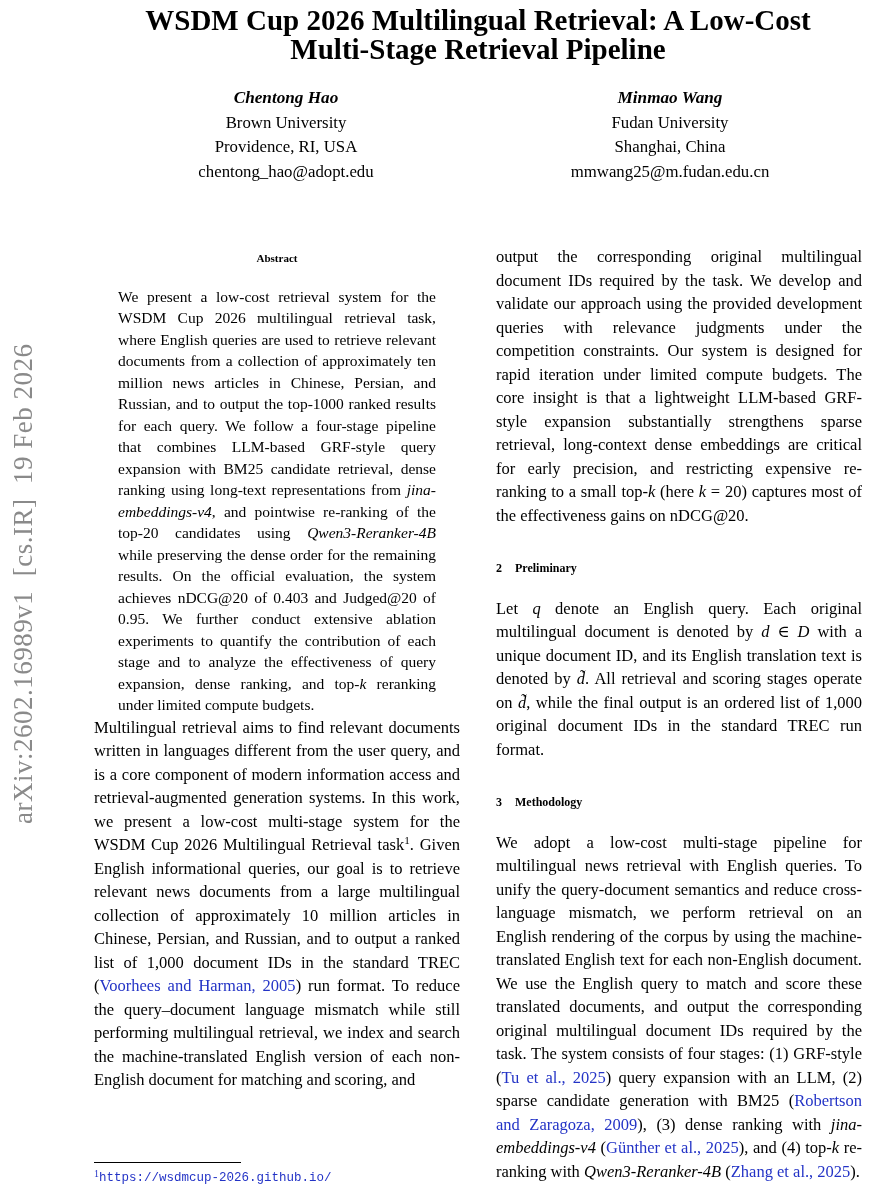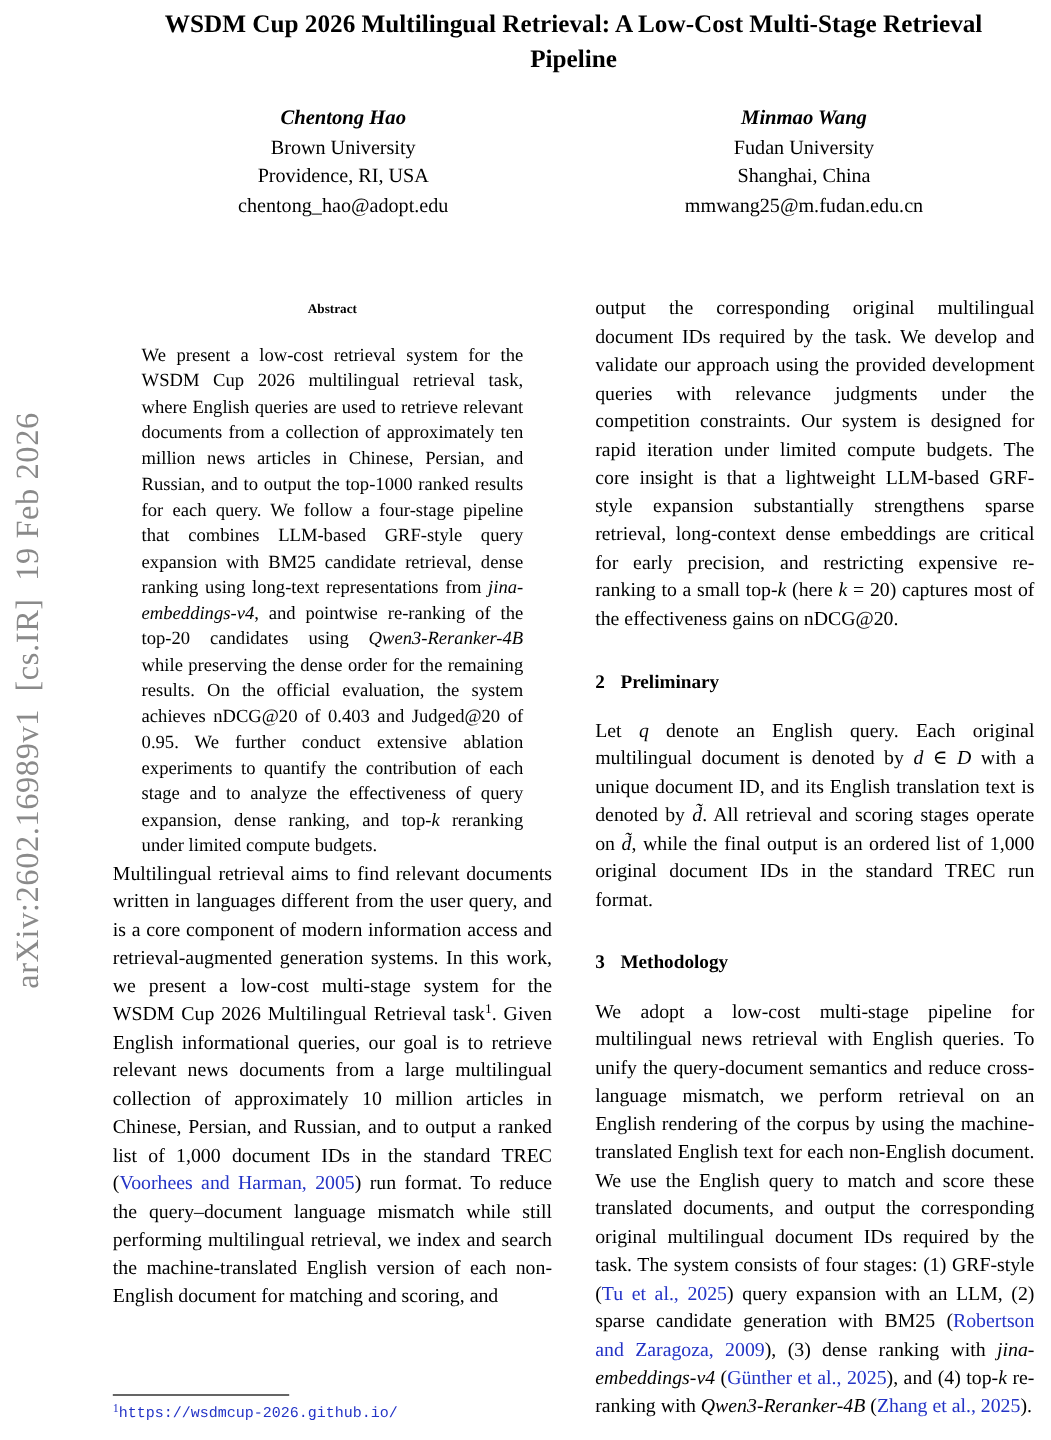--- a/index.html
+++ b/index.html
@@ -5,37 +5,37 @@
   :root { --link:#2333c6; --watermark:#8a8a8a; }
   * { box-sizing:border-box; }
   html,body { margin:0; padding:0; background:#e8e8e8; }
   .page {
     position:relative; width:876px; height:1200px; margin:0 auto;
     background:#ffffff; color:#000; overflow:hidden;
     font-family:"Liberation Serif","DejaVu Serif",serif;
   }
   .title {
     position:absolute; top:6px; left:94px; width:768px; margin:0; padding:0 24px;
-    font-size:21px; line-height:29px; font-weight:bold; text-align:center;
+    font-size:29px; line-height:29px; font-weight:bold; text-align:center;
   }
   .authors { position:absolute; top:86px; left:94px; width:768px; display:flex; }
   .author { flex:1; text-align:center; font-size:16.8px; line-height:24.5px; }
   .author-name { font-weight:bold; font-size:17.2px;font-style:italic; }
   .arxiv-watermark {
     position:absolute; left:8px; top:278px; height:612px;
     writing-mode:vertical-rl; transform:rotate(180deg);
     font-size:27px; color:var(--watermark); text-align:center;
     white-space:pre; letter-spacing:0.5px;
   }
   .col { position:absolute; top:245px; width:366px; font-size:16.5px; line-height:23.5px; text-align:justify; }
   .col-left  { left:94px; }
   .col-right { left:496px; }
   .abstract-heading { margin:2px 0 15px; font-size:11px; font-weight:bold; text-align:center; }
   .abstract-text { margin:0 24px; font-size:15.5px; line-height:21.5px; }
-  .section-heading { font-size:16px; font-weight:bold; margin:26px 0 16px; text-align:left; }
+  .section-heading { font-size:12px; font-weight:bold; margin:26px 0 16px; text-align:left; }
   .col-right .section-heading { margin-top:30px; }
   .body-text { margin:0; }
   .sec-num { margin-right:13px; }
   .i { font-style:italic; }
   .lnk { color:var(--link); }
   .sup { font-size:68%; position:relative; top:-0.5em; line-height:0; }
   .footnote-block { position:absolute; left:94px; top:1162px; width:372px; }
   .footnote-rule { width:147px; border-top:1px solid #000; margin-bottom:5px; }
   .footnote { font-size:13px; line-height:17px; text-align:left; }
   .fn-marker { font-size:10px; position:relative; top:-0.45em; color:var(--link); }

